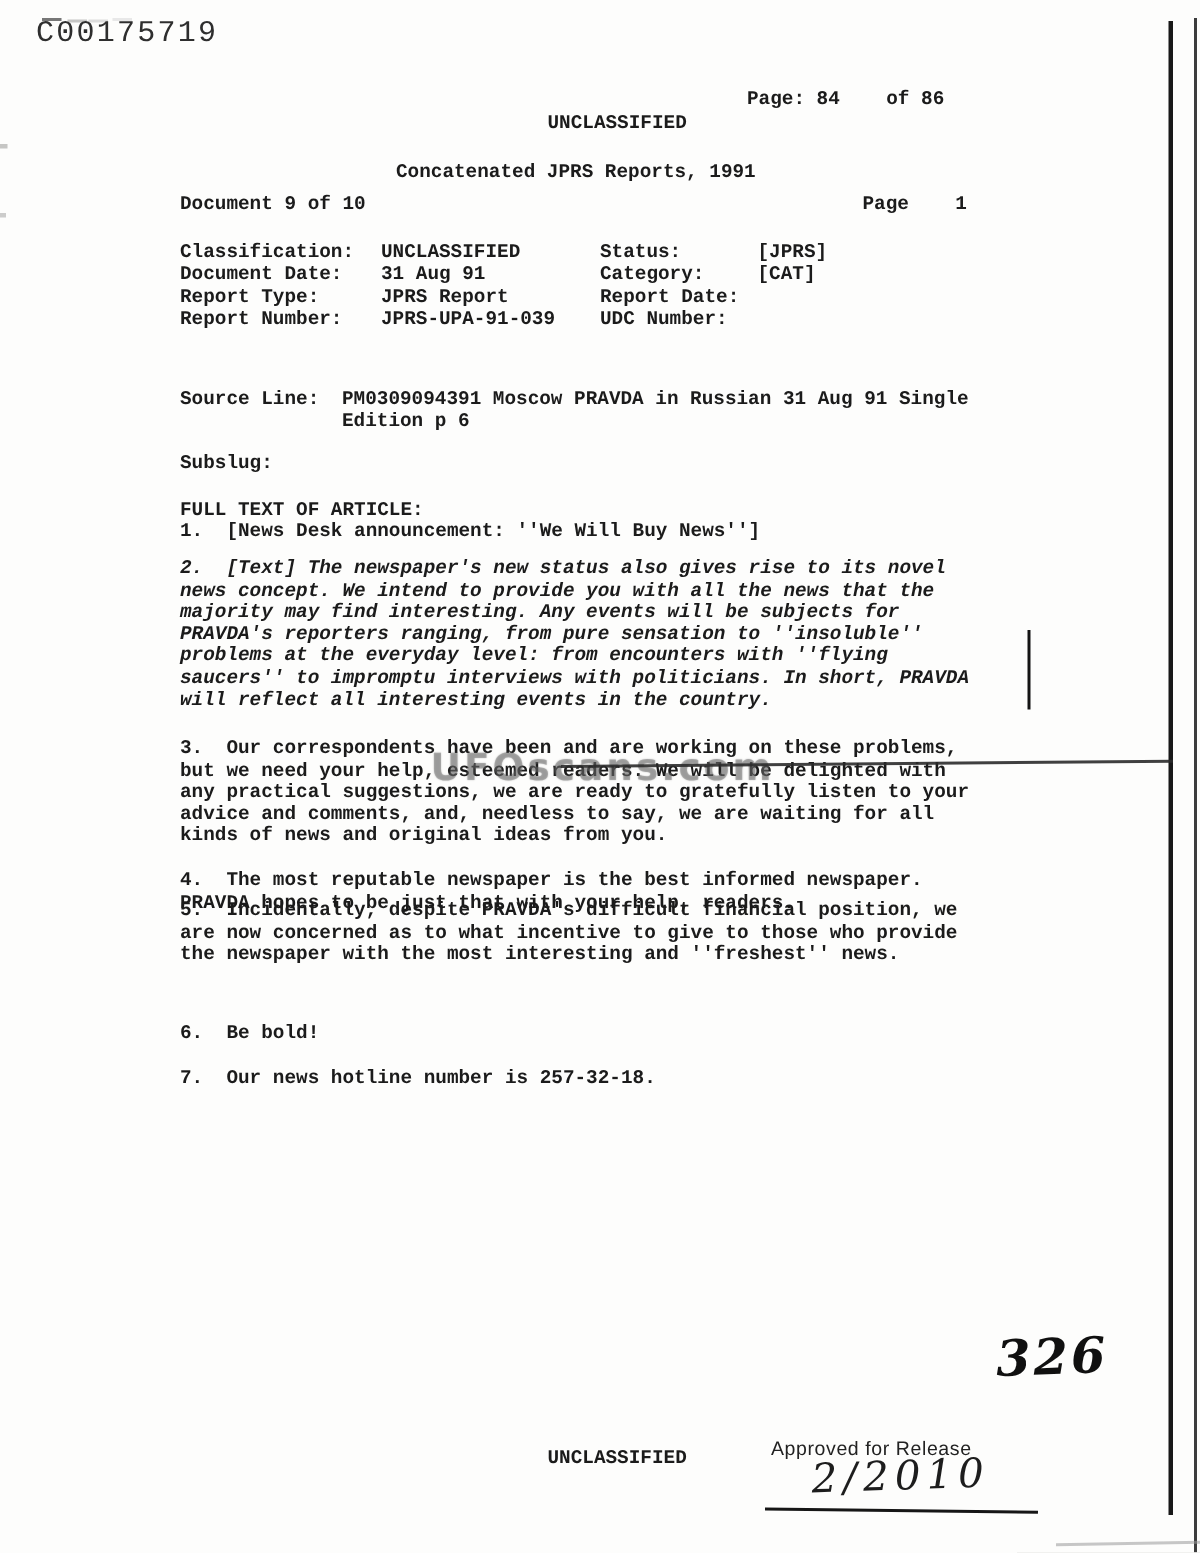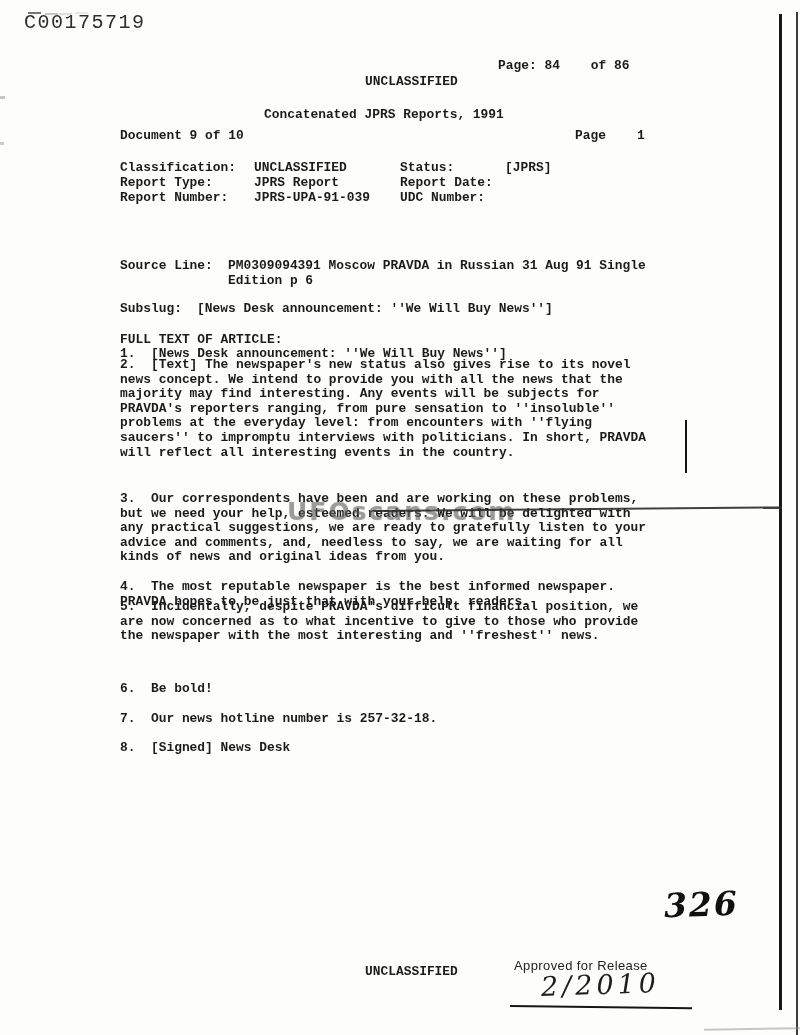--- a/index.html
+++ b/index.html
@@ -25,21 +25,21 @@
 
   .labelled{position:absolute;left:120px;}
   .labelled .lab{position:absolute;left:0;white-space:pre;}
   .headline-block{top:231px;width:560px;} .headline-block .txt{margin-left:87px;}
   .source-block{top:258px;width:560px;}   .source-block .txt{margin-left:108px;}
   .subslug-block{top:301px;width:560px;}  .subslug-block .txt{margin-left:77px;}
   .labelled .txt{display:block;white-space:pre-wrap;}
 
   .article-heading{left:120px;top:332px;}
   .para{position:absolute;left:120px;width:540px;line-height:14.6px;white-space:pre-wrap;}
-  .p1{top:347px;} .p2{top:358px;} .p3{top:492px;} .p4{top:580px;}
+  .p1{top:347px;} .p2{top:372px;font-style:italic;} .p3{top:492px;} .p4{top:580px;}
   .p5{top:600px;} .p6{top:682px;} .p7{top:712px;} .p8{top:741px;}
 
   .watermark{left:287px;top:504px;font-family:"DejaVu Sans","Liberation Sans",sans-serif;
     font-size:25px;font-weight:700;letter-spacing:2px;color:rgba(105,105,105,.34);
     text-shadow:0 0 1px rgba(90,90,90,.45);z-index:5;}
 
   .strike-line{position:absolute;left:374px;top:510px;width:408px;height:1.6px;background:#2b2b2b;
     transform:rotate(-0.5deg);transform-origin:left center;opacity:.9;z-index:6;}
   .margin-mark{position:absolute;left:685px;top:420px;width:2.4px;height:53px;background:#141414;}
   .vline-inner{position:absolute;left:779px;top:14px;width:3px;height:996px;background:#181818;}
@@ -76,41 +76,46 @@
   <div class="t page-line">Page    1</div>
 
   <div class="meta">
     <div class="meta-row">
       <span class="mc1">Classification:</span>
       <span class="mc2">UNCLASSIFIED</span>
       <span class="mc3">Status:</span>
       <span class="mc4">[JPRS]</span>
     </div>
     <div class="meta-row">
+      <span class="mc1">Document Date:</span>
+      <span class="mc2">31 Aug 91</span>
+      <span class="mc3">Category:</span>
+      <span class="mc4">[CAT]</span>
+    </div>
+    <div class="meta-row">
       <span class="mc1">Report Type:</span>
       <span class="mc2">JPRS Report</span>
       <span class="mc3">Report Date:</span>
       <span class="mc4"></span>
     </div>
     <div class="meta-row">
       <span class="mc1">Report Number:</span>
       <span class="mc2">JPRS-UPA-91-039</span>
       <span class="mc3">UDC Number:</span>
       <span class="mc4"></span>
     </div>
   </div>
 
   <div class="labelled source-block">
     <span class="lab">Source Line:</span>
     <span class="txt">PM0309094391 Moscow PRAVDA in Russian 31 Aug 91 Single
 Edition p 6</span>
   </div>
   <div class="labelled subslug-block">
     <span class="lab">Subslug:</span>
-    <span class="txt">[News Desk announcement: ''We Will Buy News'']</span>
   </div>
 
   <div class="t article-heading">FULL TEXT OF ARTICLE:</div>
   <div class="para p1">1.  [News Desk announcement: ''We Will Buy News'']</div>
   <div class="para p2">2.  [Text] The newspaper's new status also gives rise to its novel
 news concept. We intend to provide you with all the news that the
 majority may find interesting. Any events will be subjects for
 PRAVDA's reporters ranging, from pure sensation to ''insoluble''
 problems at the everyday level: from encounters with ''flying
 saucers'' to impromptu interviews with politicians. In short, PRAVDA
@@ -120,21 +125,20 @@
 any practical suggestions, we are ready to gratefully listen to your
 advice and comments, and, needless to say, we are waiting for all
 kinds of news and original ideas from you.</div>
   <div class="para p4">4.  The most reputable newspaper is the best informed newspaper.
 PRAVDA hopes to be just that with your help, readers.</div>
   <div class="para p5">5.  Incidentally, despite PRAVDA's difficult financial position, we
 are now concerned as to what incentive to give to those who provide
 the newspaper with the most interesting and ''freshest'' news.</div>
   <div class="para p6">6.  Be bold!</div>
   <div class="para p7">7.  Our news hotline number is 257-32-18.</div>
-  <div class="para p8">8.  [Signed] News Desk</div>
 
   <div class="t watermark">UFOscans.com</div>
 
   <div class="strike-line"></div>
   <div class="margin-mark"></div>
   <div class="vline-inner"></div>
   <div class="vline-edge"></div>
   <div class="bottom-smudge"></div>
   <div class="left-tick1"></div>
   <div class="left-tick2"></div>

